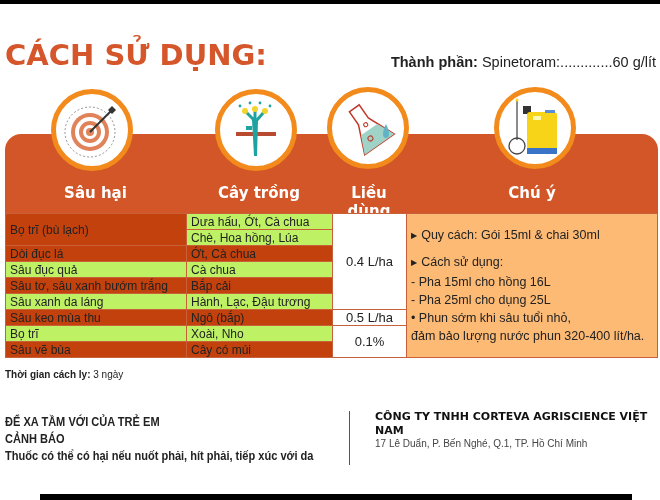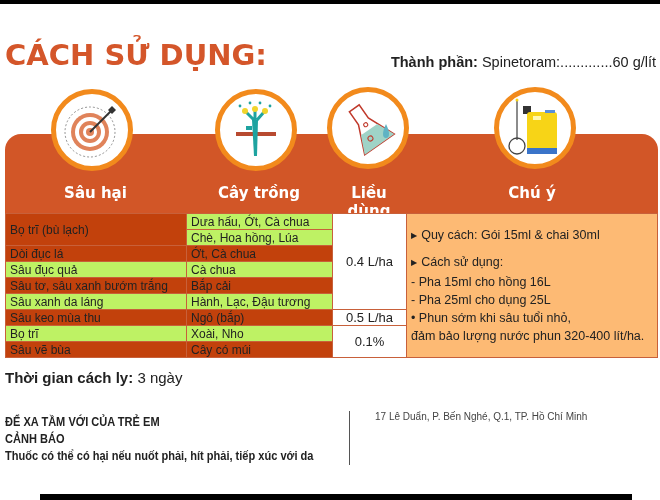--- a/index.html
+++ b/index.html
@@ -46,21 +46,21 @@
   .bg-a { background: #bef264; }
   .bg-b { background: #c2410c; }
   td.c1 { width: 181px; }
   td.c2 { width: 146px; }
   td.c3 { width: 74px; text-align: center; background: #ffffff; font-size: 13px; }
   td.c4 { background: #fdba74; vertical-align: top; padding: 12px 6px 0 6px; white-space: normal; font-size: 12.5px; }
   .note-line { line-height: 18px; }
   .note-line.gap { margin-top: 7px; }
   .tri { font-size: 8px; margin-right: 4px; position: relative; top: -1px; }
 
-  .isolation { position: absolute; left: 5px; top: 369px; font-size: 15px; }
+  .isolation { position: absolute; left: 5px; top: 369px; font-size: 10px; }
   .isolation b { font-weight: bold; }
 
   .warn { position: absolute; left: 5px; top: 414px; font-family: "Liberation Sans", sans-serif;
           font-size: 12px; font-weight: bold; color: #222; line-height: 17px; transform: scaleX(0.92); transform-origin: left; }
   .divider { position: absolute; left: 349px; top: 411px; width: 1px; height: 54px; background: #555; }
   .company { position: absolute; left: 375px; top: 410px; font-size: 10px; line-height: 13.5px; color: #444; }
   .company .name { font-family: "DejaVu Sans", sans-serif; font-weight: bold; font-size: 11px; color: #111; }
 </style>
 </head>
 <body>
@@ -193,16 +193,17 @@
 
 <div class="warn">
   <div>ĐỂ XA TẦM VỚI CỦA TRẺ EM</div>
   <div>CẢNH BÁO</div>
   <div>Thuốc có thể có hại nếu nuốt phải, hít phải, tiếp xúc với da</div>
 </div>
 
 <div class="divider"></div>
 
 <div class="company">
+  <div class="name">CÔNG TY TNHH CORTEVA AGRISCIENCE VIỆT NAM</div>
   <div>17 Lê Duẩn, P. Bến Nghé, Q.1, TP. Hồ Chí Minh</div>
 </div>
 
 <div class="bottom-bar"></div>
 
 </body></html>

